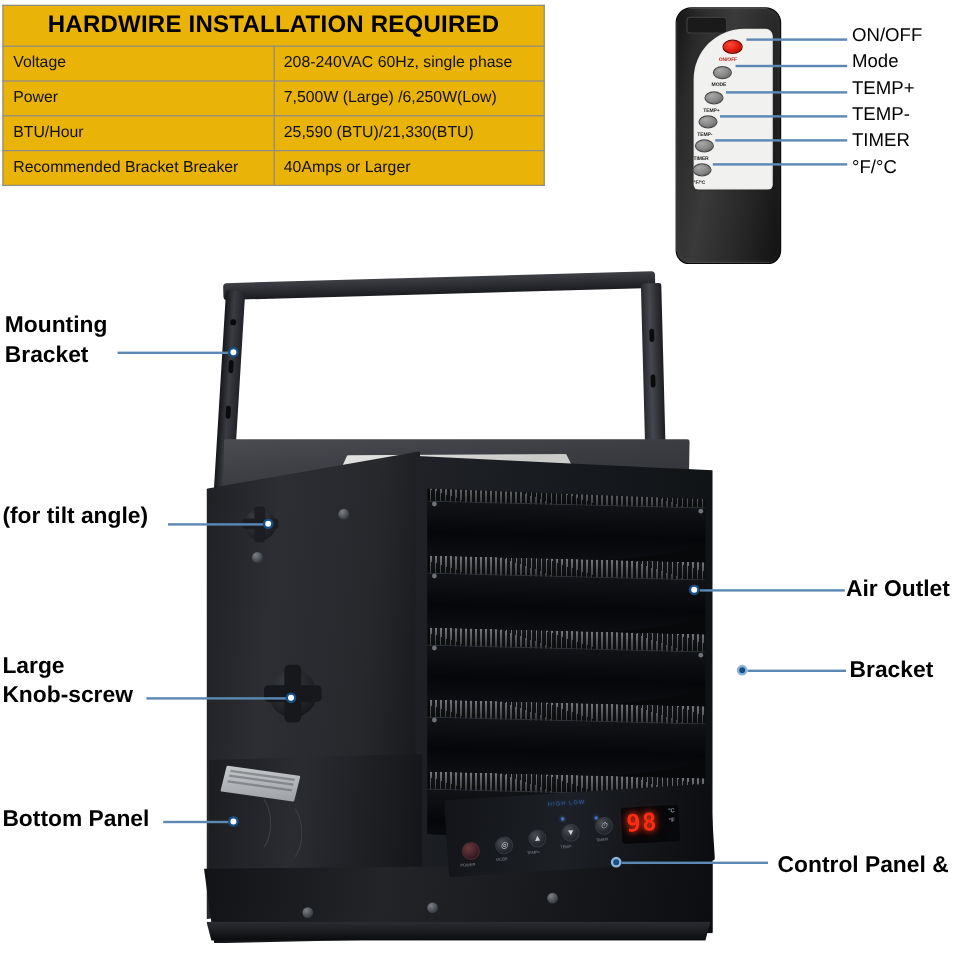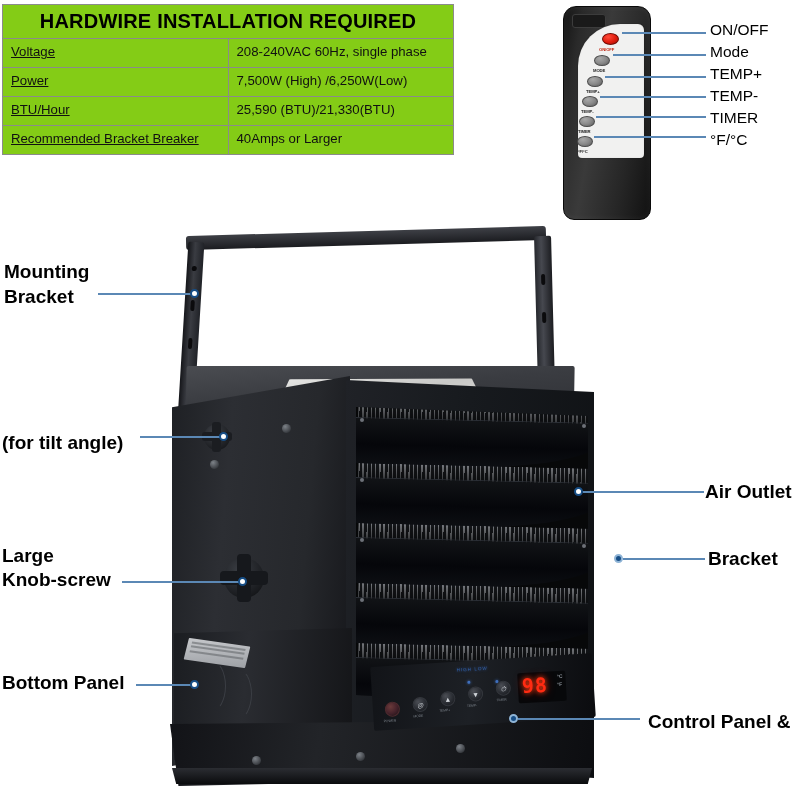--- a/index.html
+++ b/index.html
@@ -16,21 +16,21 @@
     color: #000;
   }
   #stage { position: absolute; inset: 0; }
 
   
   .spec-table {
     position: absolute;
     left: 2px; top: 4px;
     width: 452px;
     border-collapse: collapse;
-    background: #84cc16;
+    background: #eab308;
     table-layout: fixed;
   }
   .spec-table td, .spec-table th {
     border: 1.2px solid #8b8b8b;
     padding: 6px 8px 7px 8px;
     font-size: 13.2px;
     line-height: 1.12;
     color: #111;
     vertical-align: middle;
     white-space: nowrap;
@@ -38,21 +38,21 @@
     text-overflow: clip;
   }
   .spec-table .title-cell {
     text-align: center;
     font-size: 20px;
     font-weight: bold;
     letter-spacing: 0.2px;
     padding: 5px 4px 6px 4px;
     color: #000;
   }
-  .spec-table .lbl { width: 237px; text-decoration: underline; }
+  .spec-table .lbl { width: 237px; }
   .spec-table .val { width: 285px; }
 
   
   .remote-wrap {
     position: absolute;
     left: 563px; top: 6px;
     width: 88px; height: 214px;
   }
   .remote-body {
     position: absolute; inset: 0;
@@ -407,21 +407,21 @@
     <tbody>
         <tr>
       <td class="title-cell" colspan="2">HARDWIRE INSTALLATION REQUIRED</td>
     </tr>
     <tr>
       <td class="lbl">Voltage</td>
       <td class="val">208-240VAC 60Hz, single phase</td>
     </tr>
     <tr>
       <td class="lbl">Power</td>
-      <td class="val">7,500W (High) /6,250W(Low)</td>
+      <td class="val">7,500W (Large) /6,250W(Low)</td>
     </tr>
     <tr>
       <td class="lbl">BTU/Hour</td>
       <td class="val">25,590 (BTU)/21,330(BTU)</td>
     </tr>
     <tr>
       <td class="lbl">Recommended Bracket Breaker</td>
       <td class="val">40Amps or Larger</td>
     </tr>
   </tbody>
@@ -569,21 +569,21 @@
       <b>°C</b>
       <b>°F</b>
     </span>
   </div>
 
   <span class="callout big" style="left:4px; top:262px;">Mounting</span>
   <span class="callout big" style="left:4px; top:287px;">Bracket</span>
   <div class="lead" style="left:98px; top:293px; width:93px;"></div>
   <div class="dot" style="left:190px; top:289px;"></div>
 
-  <span class="callout big" style="left:2px; top:433px;">(for tilt angle)</span>
+  <span class="callout big" style="left:2px; top:421px;">(for tilt angle)</span>
   <div class="lead" style="left:140px; top:436px; width:80px;"></div>
   <div class="dot" style="left:219px; top:432px;"></div>
 
   <span class="callout big" style="left:2px; top:546px;">Large</span>
   <span class="callout big" style="left:2px; top:570px;">Knob-screw</span>
   <div class="lead" style="left:122px; top:581px; width:118px;"></div>
   <div class="dot" style="left:238px; top:577px;"></div>
 
   <span class="callout big" style="left:2px; top:673px;text-align:right;">Bottom Panel</span>
   <div class="lead" style="left:136px; top:684px; width:56px;"></div>

